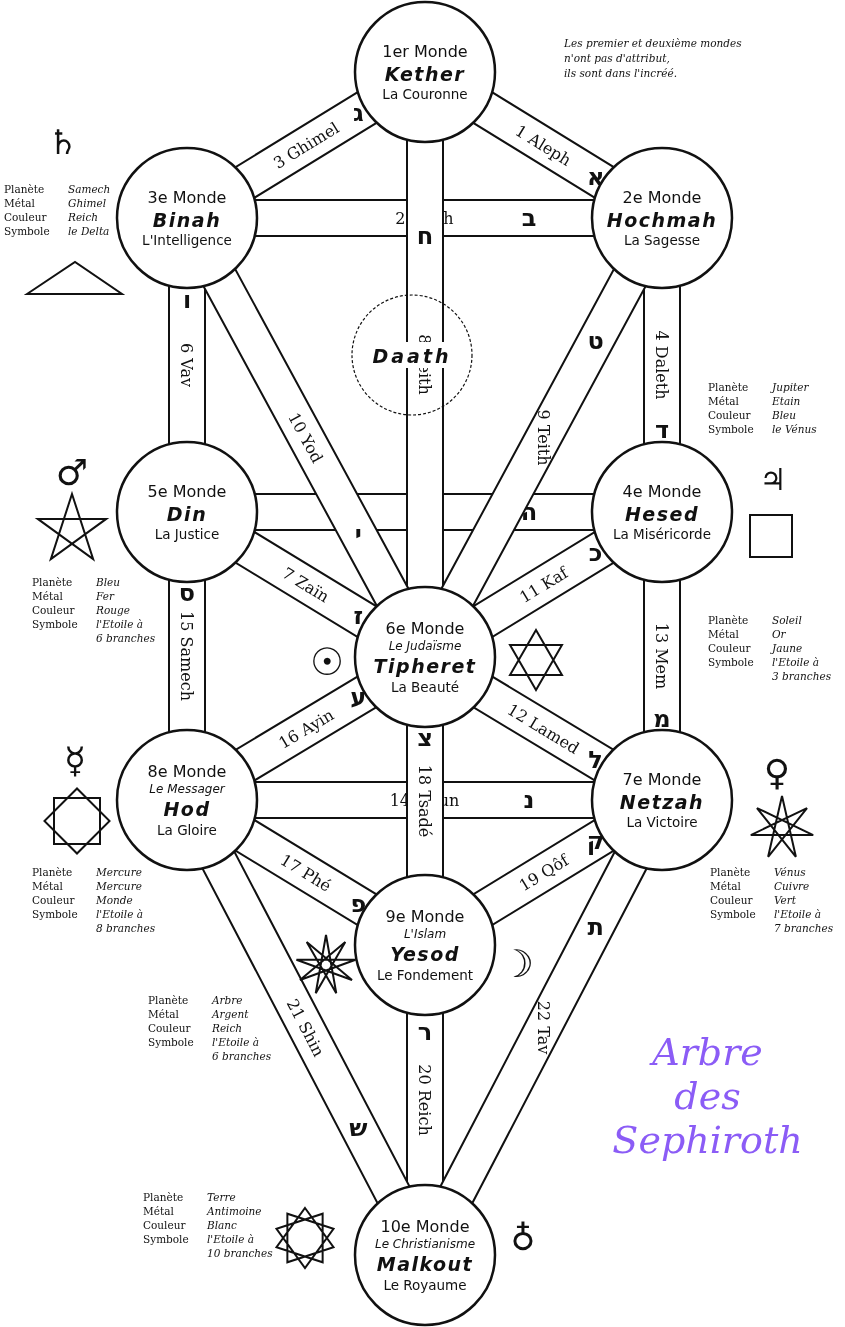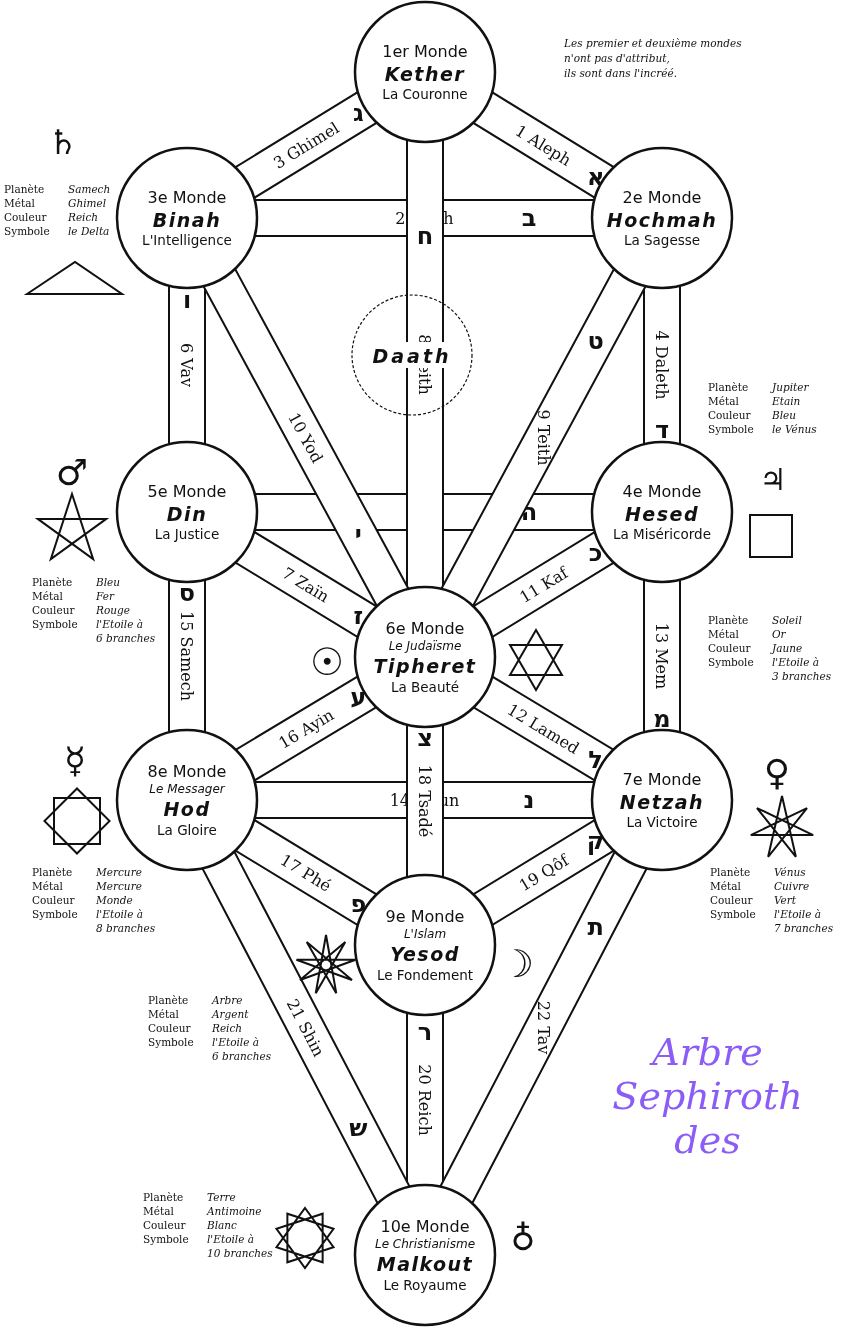--- a/index.html
+++ b/index.html
@@ -230,22 +230,22 @@
 </svg>
 
 <div class="note">
   <div>Les premier et deuxième mondes</div>
   <div>n'ont pas d'attribut,</div>
   <div>ils sont dans l'incréé.</div>
 </div>
 
 <div class="title">
   <div>Arbre</div>
+  <div>des</div>
   <div>Sephiroth</div>
-  <div>des</div>
 </div>
 
 <div class="info" style="left:4px; top:182px;">
     <div class="row">
       <span class="k">Planète</span>
       <span class="v">Samech</span>
     </div>
     <div class="row">
       <span class="k">Métal</span>
       <span class="v">Ghimel</span>

